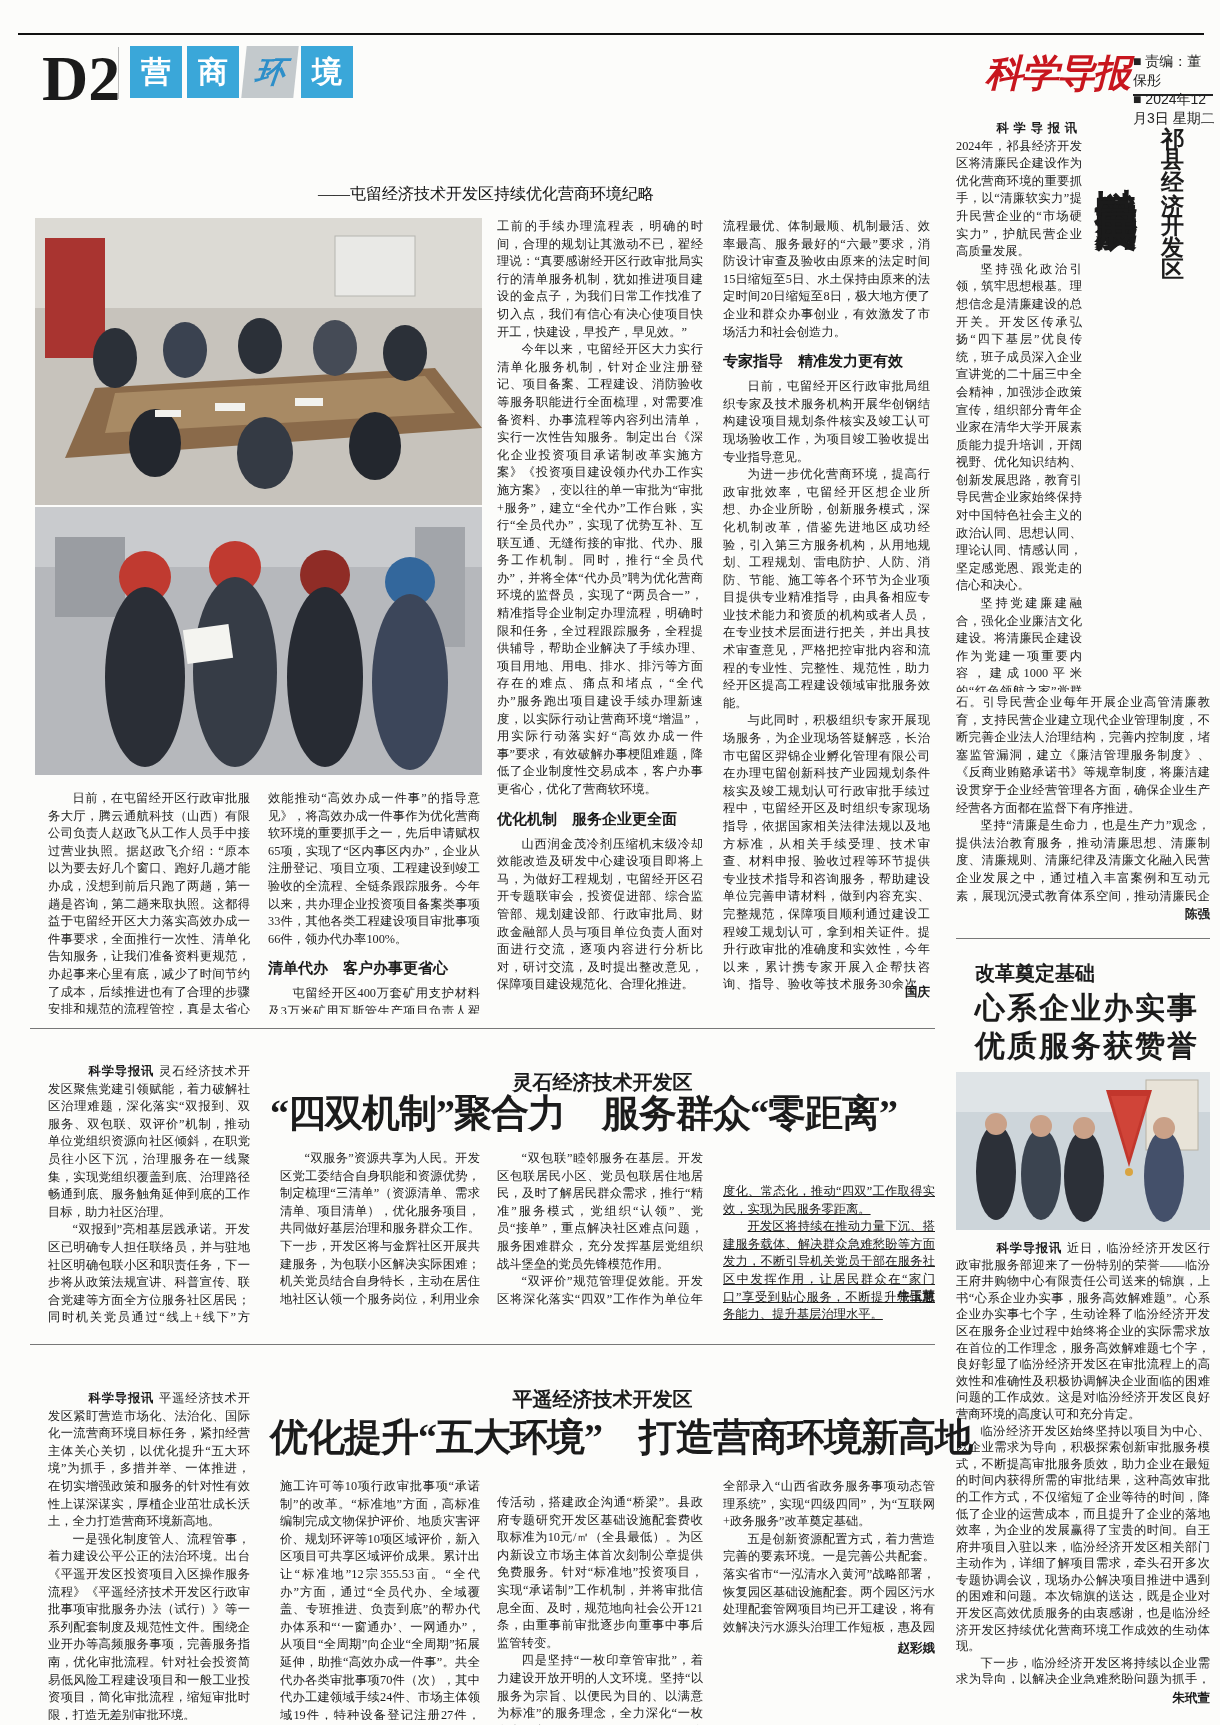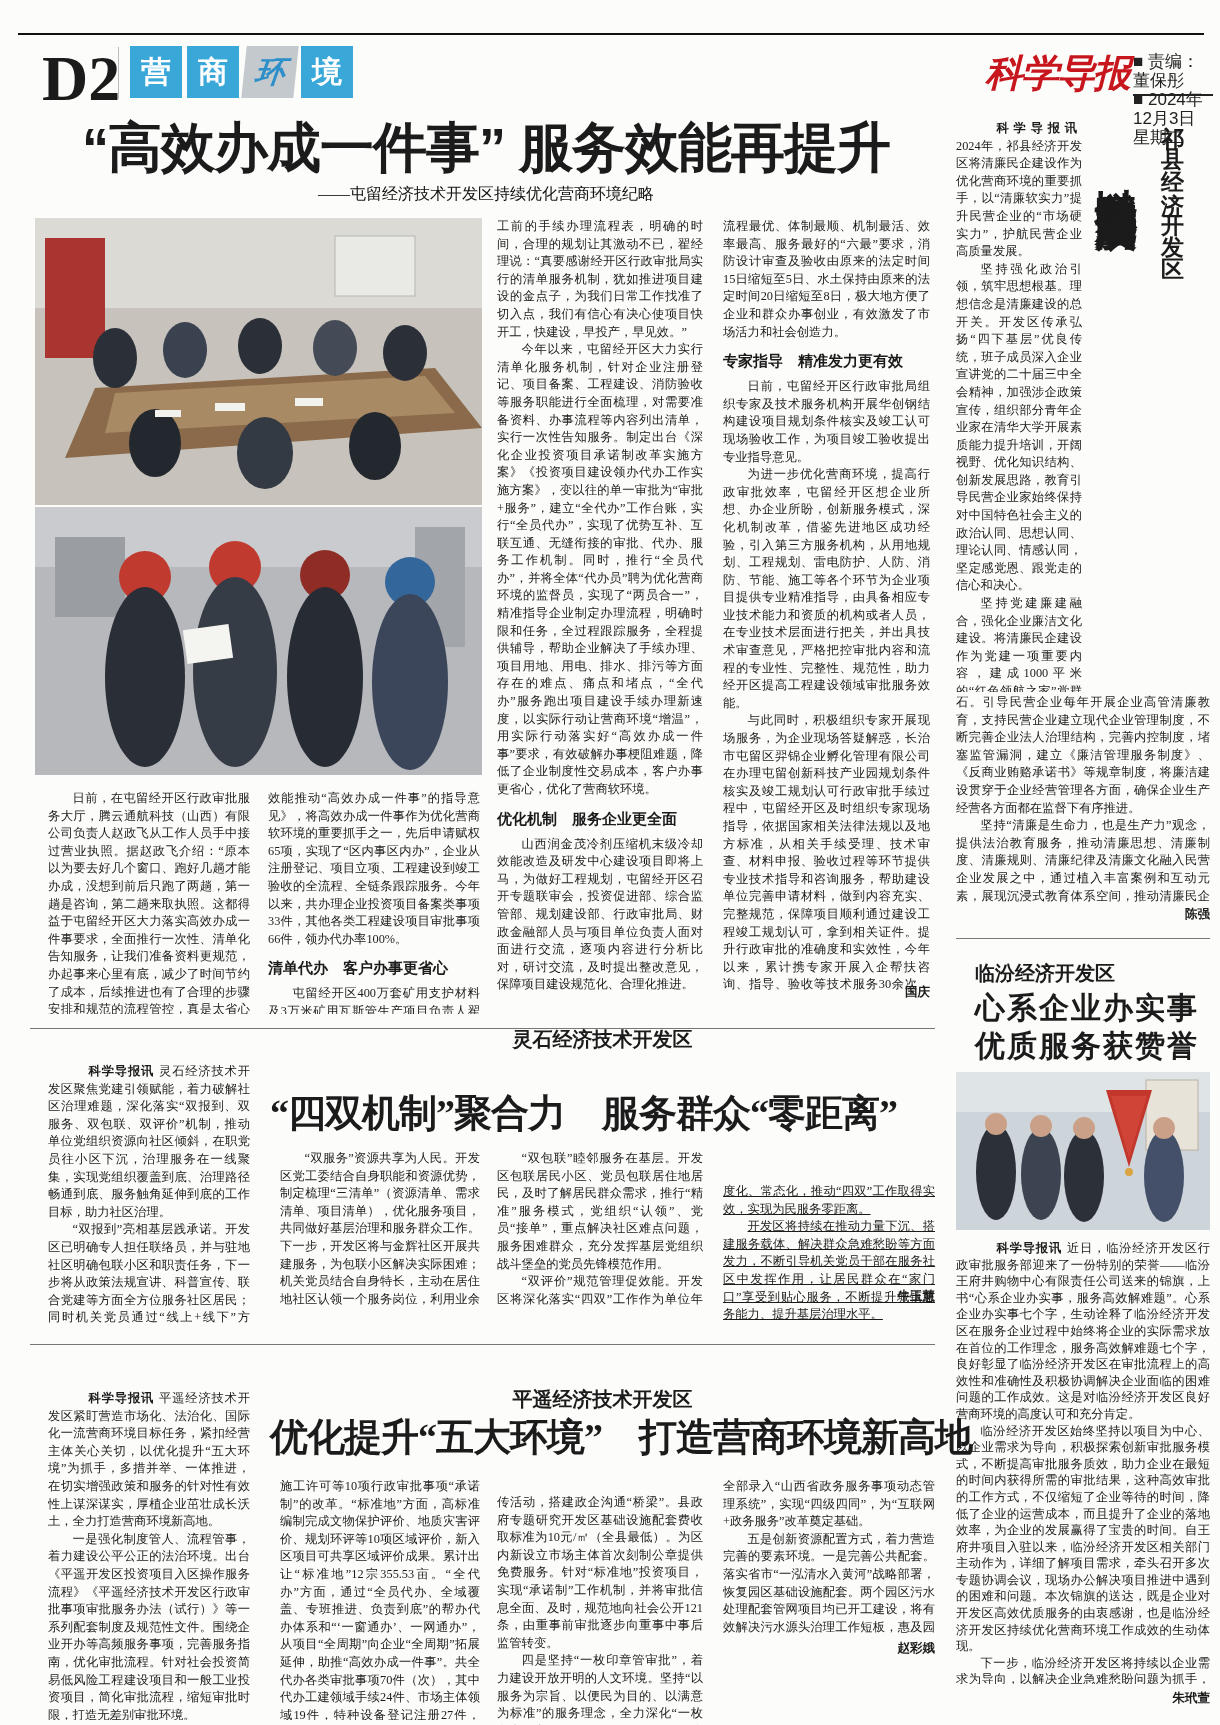--- a/index.html
+++ b/index.html
@@ -9,21 +9,21 @@
   
   .toprule{left:18px;top:33px;width:1186px;height:2px;background:#111;}
   .edition{left:42px;top:42px;font-size:64px;font-weight:bold;font-family:"Liberation Serif",serif;}
   .hdr-vline{left:118px;top:47px;width:1px;height:52px;background:#bbb;}
   .badge{left:130px;top:46px;display:flex;gap:5px;}
   .badge .bx{width:52px;height:52px;background:#3aa7d9;color:#fff;font-size:30px;font-weight:bold;
              display:flex;align-items:center;justify-content:center;font-family:"Liberation Sans",sans-serif;}
   .badge .bx.art{background:#c3c9cc;color:#2d8fc9;font-style:italic;transform:skewX(-6deg);}
   .masthead{left:985px;top:48px;width:145px;font-size:38px;font-weight:bold;color:#c8161e;
             font-style:italic;font-family:"DejaVu Serif",serif;letter-spacing:-2px;}
-  .hdrinfo{left:1133px;top:52px;width:82px;font-size:17px;line-height:19px;color:#222;
+  .hdrinfo{left:1133px;top:52px;width:82px;font-size:14px;line-height:19px;color:#222;
            font-family:"Liberation Sans",sans-serif;}
   .hdr-underline{left:1133px;top:94px;width:80px;height:2px;background:#222;}
   
   .main-hl{left:40px;top:112px;width:892px;text-align:center;font-size:54px;font-weight:900;
            font-family:"Liberation Sans","DejaVu Sans",sans-serif;letter-spacing:-1px;white-space:nowrap;}
   .main-deck{left:40px;top:184px;width:892px;text-align:center;font-size:16px;color:#111;}
   
   .ph{background:#cfcecc;}
   
   .col{font-size:12.3px;line-height:17.6px;text-align:justify;overflow:hidden;}
@@ -58,21 +58,20 @@
     <div class="bx art">环</div>
     <div class="bx">境</div>
   </div>
   <div class="abs masthead">科学导报</div>
   <div class="abs hdrinfo">
     <div>■ 责编：董保彤</div>
     <div>■ 2024年12月3日 星期二</div>
   </div>
   <div class="abs hdr-underline"></div>
 
-  <div class="abs main-hl">“高效办成一件事” 服务效能再提升</div>
   <div class="abs main-deck">——屯留经济技术开发区持续优化营商环境纪略</div>
 
   <div class="abs ph" style="left:35px;top:218px;width:447px;height:287px;">
     <svg width="447" height="287" viewBox="0 0 447 287">
       <rect width="447" height="287" fill="#c7c3bc"></rect>
       <rect x="0" y="0" width="447" height="90" fill="#dcdad4"></rect>
       <rect x="10" y="20" width="60" height="120" fill="#a93430"></rect>
       <rect x="300" y="18" width="80" height="60" fill="#e9e9e6" stroke="#b5b5b0"></rect>
       <polygon points="60,170 400,150 447,210 30,240" fill="#8a6a4a"></polygon>
       <polygon points="80,175 390,158 420,195 70,215" fill="#a88a64"></polygon>
@@ -158,21 +157,21 @@
   <div class="abs col" style="left:956px;top:694px;width:254px;height:212px;">
     <p class="cont">石。引导民营企业每年开展企业高管清廉教育，支持民营企业建立现代企业管理制度，不断完善企业法人治理结构，完善内控制度，堵塞监管漏洞，建立《廉洁管理服务制度》、《反商业贿赂承诺书》等规章制度，将廉洁建设贯穿于企业经营管理各方面，确保企业生产经营各方面都在监督下有序推进。</p>
     <div>
         <p>坚持“清廉是生命力，也是生产力”观念，提供法治教育服务，推动清廉思想、清廉制度、清廉规则、清廉纪律及清廉文化融入民营企业发展之中，通过植入丰富案例和互动元素，展现沉浸式教育体系空间，推动清廉民企建设走深走实。</p>
       </div>
   </div>
   <div class="abs byline" style="left:1100px;top:906px;width:110px;text-align:right;">陈强</div>
 
   <div class="abs rule" style="left:956px;top:938px;width:254px;"></div>
 
-  <div class="abs kicker" style="left:975px;top:960px;">临汾经济开发区</div>
+  <div class="abs kicker" style="left:975px;top:960px;">改革奠定基础</div>
   <div class="abs lf-hl" style="left:975px;top:988px;">心系企业办实事</div>
   <div class="abs lf-hl" style="left:975px;top:1026px;">优质服务获赞誉</div>
 
   <div class="abs ph" style="left:956px;top:1072px;width:254px;height:158px;">
     <svg width="254" height="158" viewBox="0 0 254 158">
       <rect width="254" height="158" fill="#cdd5da"></rect>
       <rect x="0" y="0" width="254" height="40" fill="#dfe4e7"></rect>
       <rect x="190" y="8" width="52" height="70" fill="#e8e3d8" stroke="#b8b2a4"></rect>
       <polygon points="150,18 196,18 173,95" fill="#c2362c"></polygon>
       <polygon points="155,24 191,24 173,86" fill="#d04438"></polygon>
@@ -196,21 +195,21 @@
       </div>
   </div>
   <div class="abs byline" style="left:1100px;top:1690px;width:110px;">朱玳萱</div>
 
   <div class="abs col" style="left:48px;top:1063px;width:202px;height:262px;">
     <p><b class="lead">科学导报讯</b><span>灵石经济技术开发区聚焦党建引领赋能，着力破解社区治理难题，深化落实“双报到、双服务、双包联、双评价”机制，推动单位党组织资源向社区倾斜，在职党员往小区下沉，治理服务在一线聚集，实现党组织覆盖到底、治理路径畅通到底、服务触角延伸到底的工作目标，助力社区治理。</span></p>
     <div>
         <p>“双报到”亮相基层践承诺。开发区已明确专人担任联络员，并与驻地社区明确包联小区和职责任务，下一步将从政策法规宣讲、科普宣传、联合党建等方面全方位服务社区居民；同时机关党员通过“线上+线下”方式，积极参与社区政策宣讲、志愿服务、助老助残、环境清洁等活动，用实际行动关怀和温暖每家每户。</p>
       </div>
   </div>
-  <div class="abs kicker" style="left:270px;top:1026px;width:665px;text-align:center;">灵石经济技术开发区</div>
+  <div class="abs kicker" style="left:270px;top:1069px;width:665px;text-align:center;">灵石经济技术开发区</div>
   <div class="abs sec-hl" style="left:270px;top:1088px;width:665px;">“四双机制”聚合力　服务群众“零距离”</div>
   <div class="abs col" style="left:280px;top:1150px;width:200px;height:158px;">
     <div>
         <p>“双服务”资源共享为人民。开发区党工委结合自身职能和资源优势，制定梳理“三清单”（资源清单、需求清单、项目清单），优化服务项目，共同做好基层治理和服务群众工作。下一步，开发区将与金辉社区开展共建服务，为包联小区解决实际困难；机关党员结合自身特长，主动在居住地社区认领一个服务岗位，利用业余时间参与社区工作，做好基层服务的“排头兵”。</p>
       </div>
   </div>
   <div class="abs col" style="left:497px;top:1150px;width:206px;height:158px;">
     <div>
         <p>“双包联”睦邻服务在基层。开发区包联居民小区、党员包联居住地居民，及时了解居民群众需求，推行“精准”服务模式，党组织“认领”、党员“接单”，重点解决社区难点问题，服务困难群众，充分发挥基层党组织战斗堡垒的党员先锋模范作用。</p>
         <p>“双评价”规范管理促效能。开发区将深化落实“四双”工作作为单位年度目标责任考核的重要内容，以评价机制的规范化、制</p>

